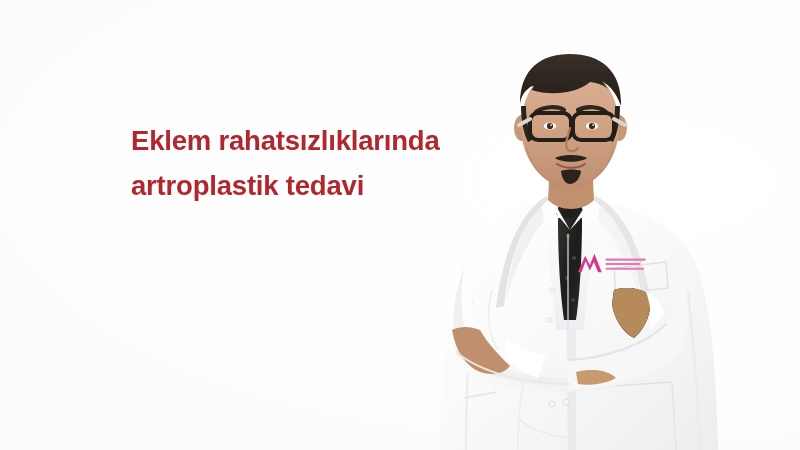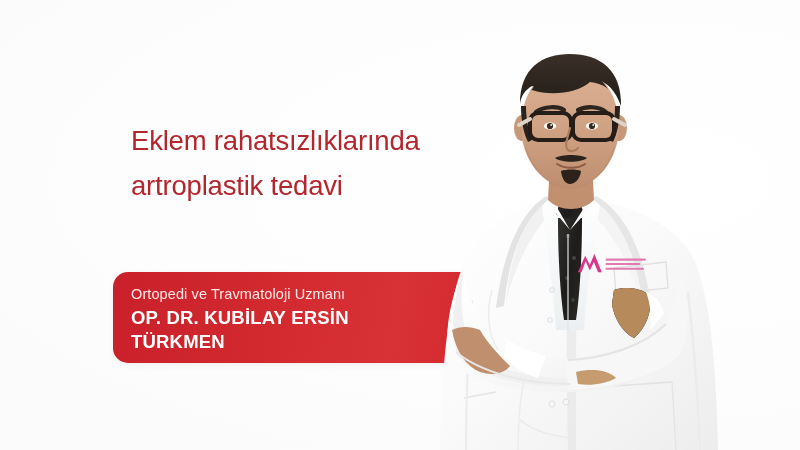--- a/index.html
+++ b/index.html
@@ -24,21 +24,21 @@
       linear-gradient(180deg,#ffffff 0%,#ffffff 70%,#fcfcfc 100%);
   }
 
   
   .headline{
     position:absolute;
     left:131px; top:118px;
     width:400px;
     color:#b2262e;
     font-size:27.5px;
-    font-weight:400;
+    font-weight:700;
     line-height:45px;
     letter-spacing:-0.2px;
     white-space:pre-line;
     z-index:6;
   }
 
   
   .banner{
     position:absolute;
     left:113px; top:272px;
@@ -83,27 +83,20 @@
   .logo-mark{ fill:#d8368c; }
   .logo-line{ fill:#e07ab0; }
 </style>
 </head>
 <body>
 
 <div id="stage">
 
   <div class="bg-base"></div>
 
-  <div class="banner">
-    <div class="banner-inner">
-      <div class="banner-role">Ortopedi ve Travmatoloji Uzmanı</div>
-      <div class="banner-name">OP. DR. KUBİLAY ERSİN
-TÜRKMEN</div>
-    </div>
-  </div>
 
   <div class="headline">Eklem rahatsızlıklarında
 artroplastik tedavi</div>
 
   <div class="figure">
     <svg viewBox="0 0 400 450" xmlns="http://www.w3.org/2000/svg" aria-hidden="true">
       <defs>
         <linearGradient id="coatG" x1="0" y1="0" x2="1" y2="1">
           <stop offset="0%" stop-color="#ffffff"></stop>
           <stop offset="45%" stop-color="#fafafa"></stop>

